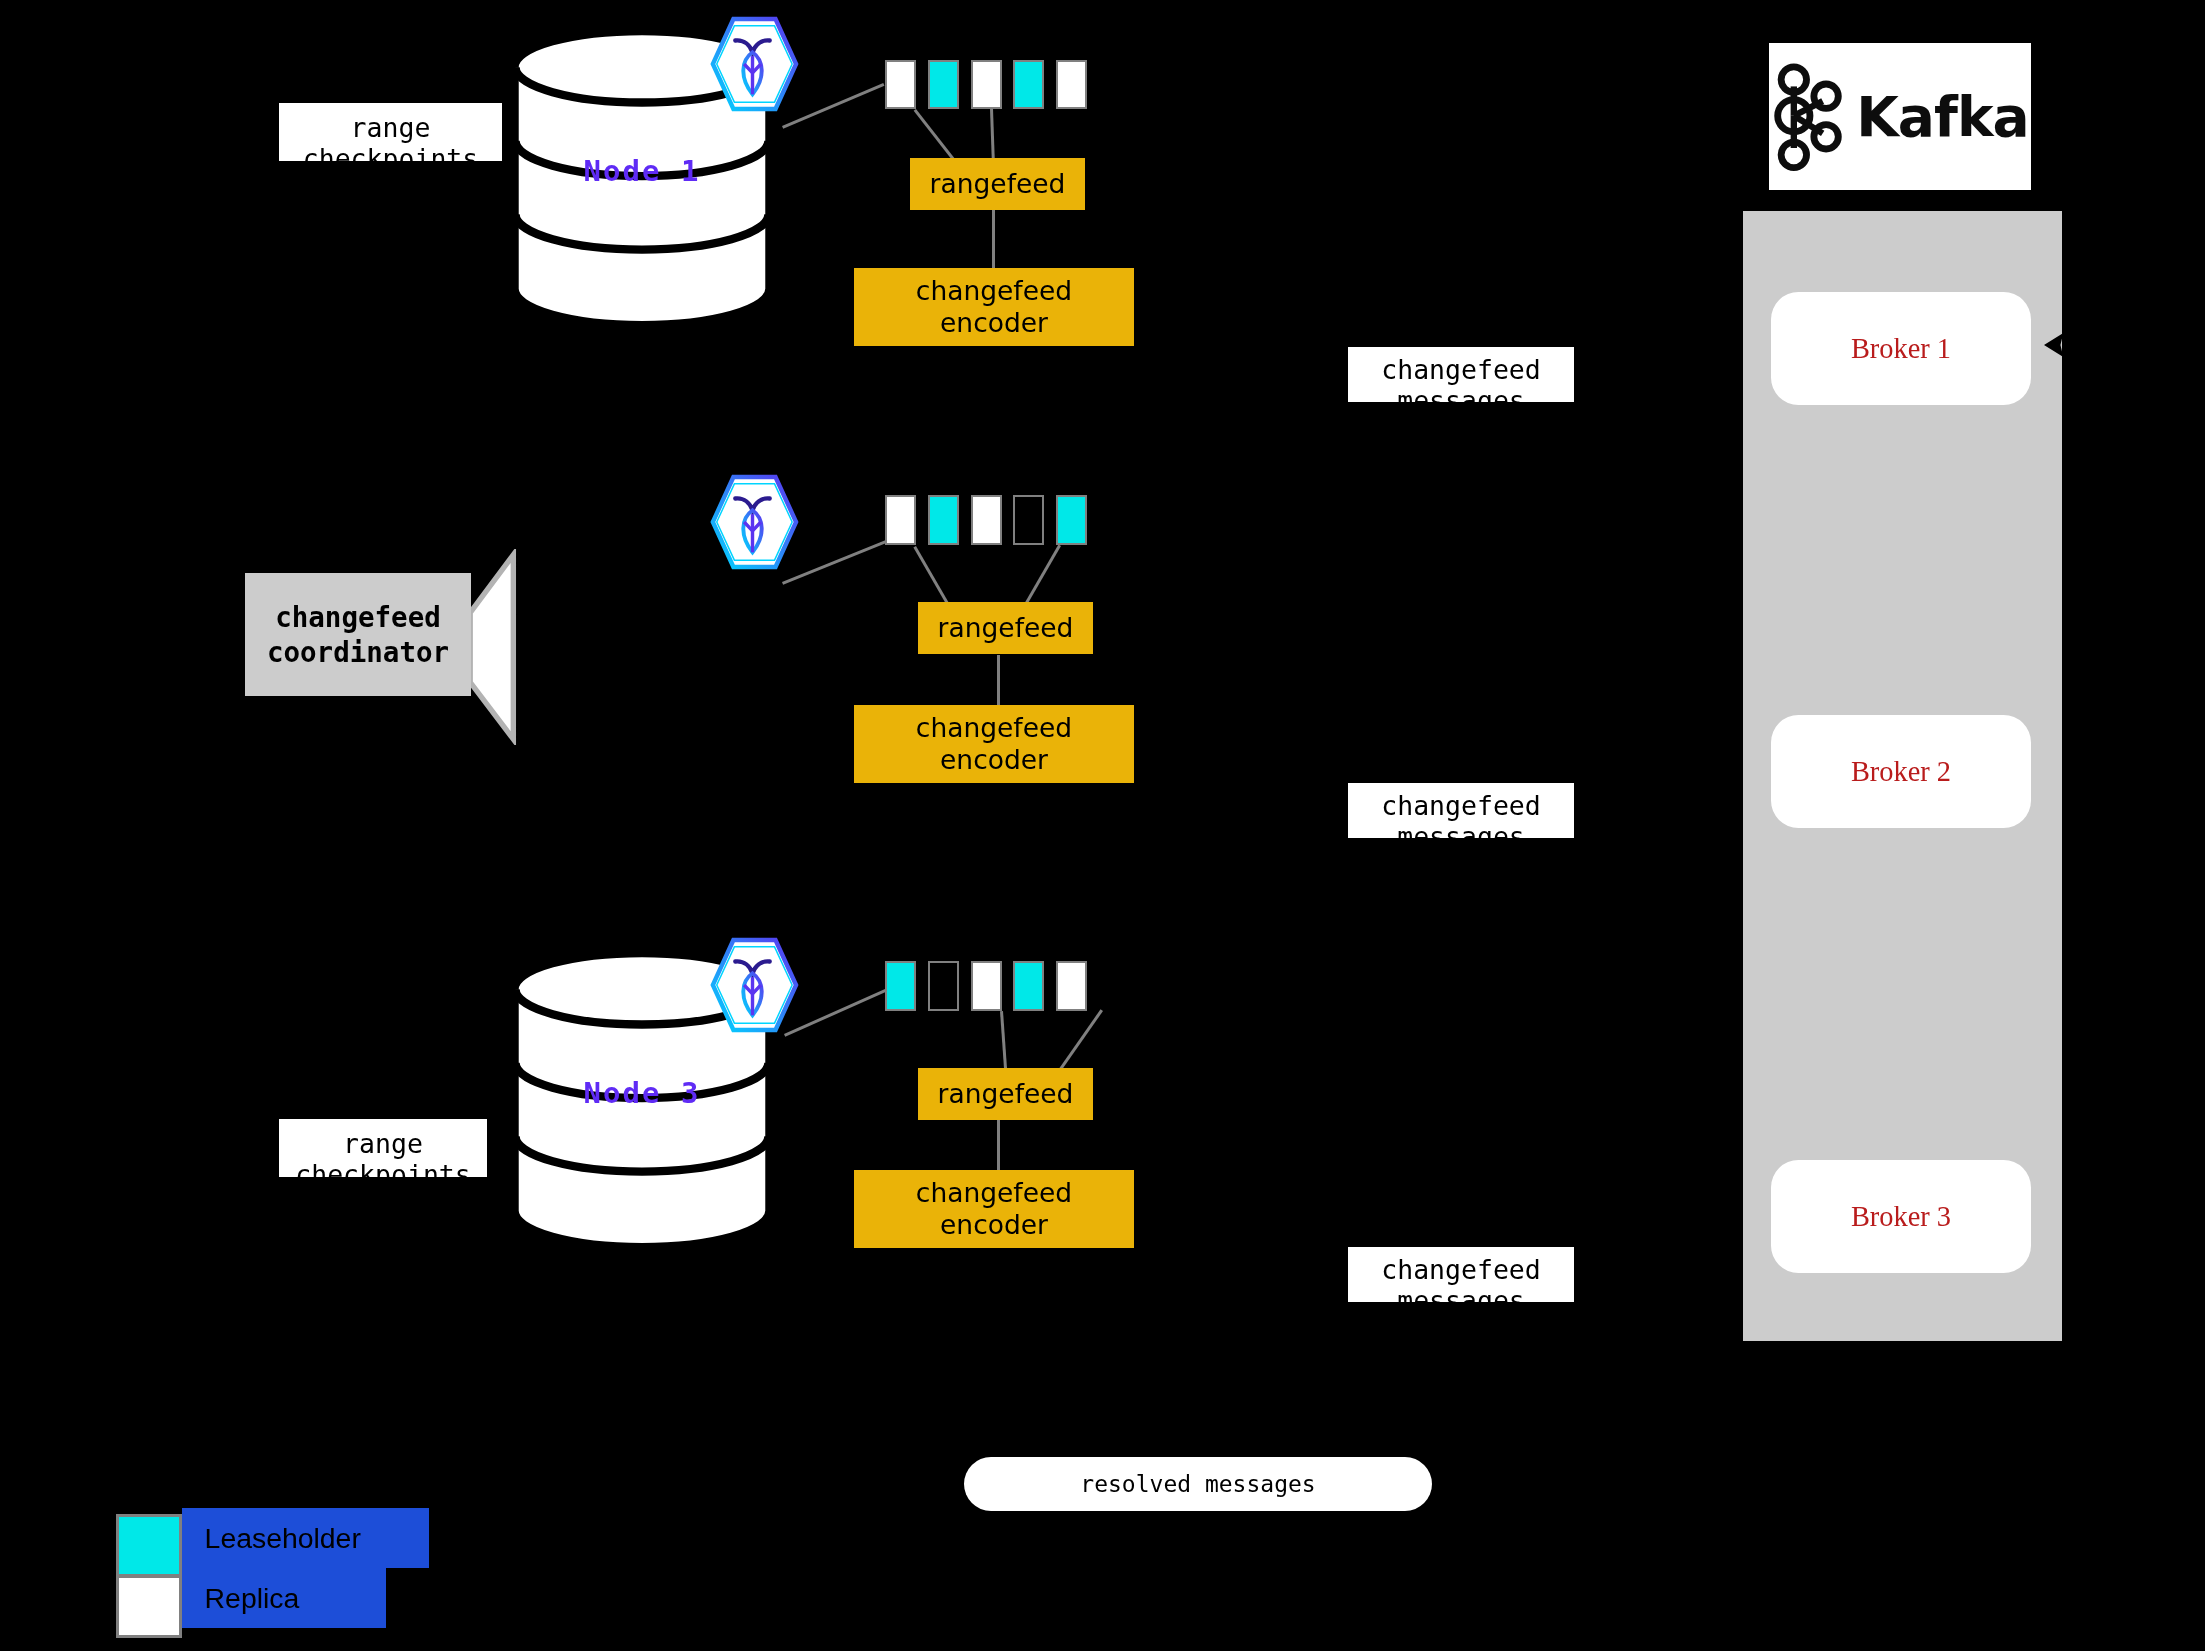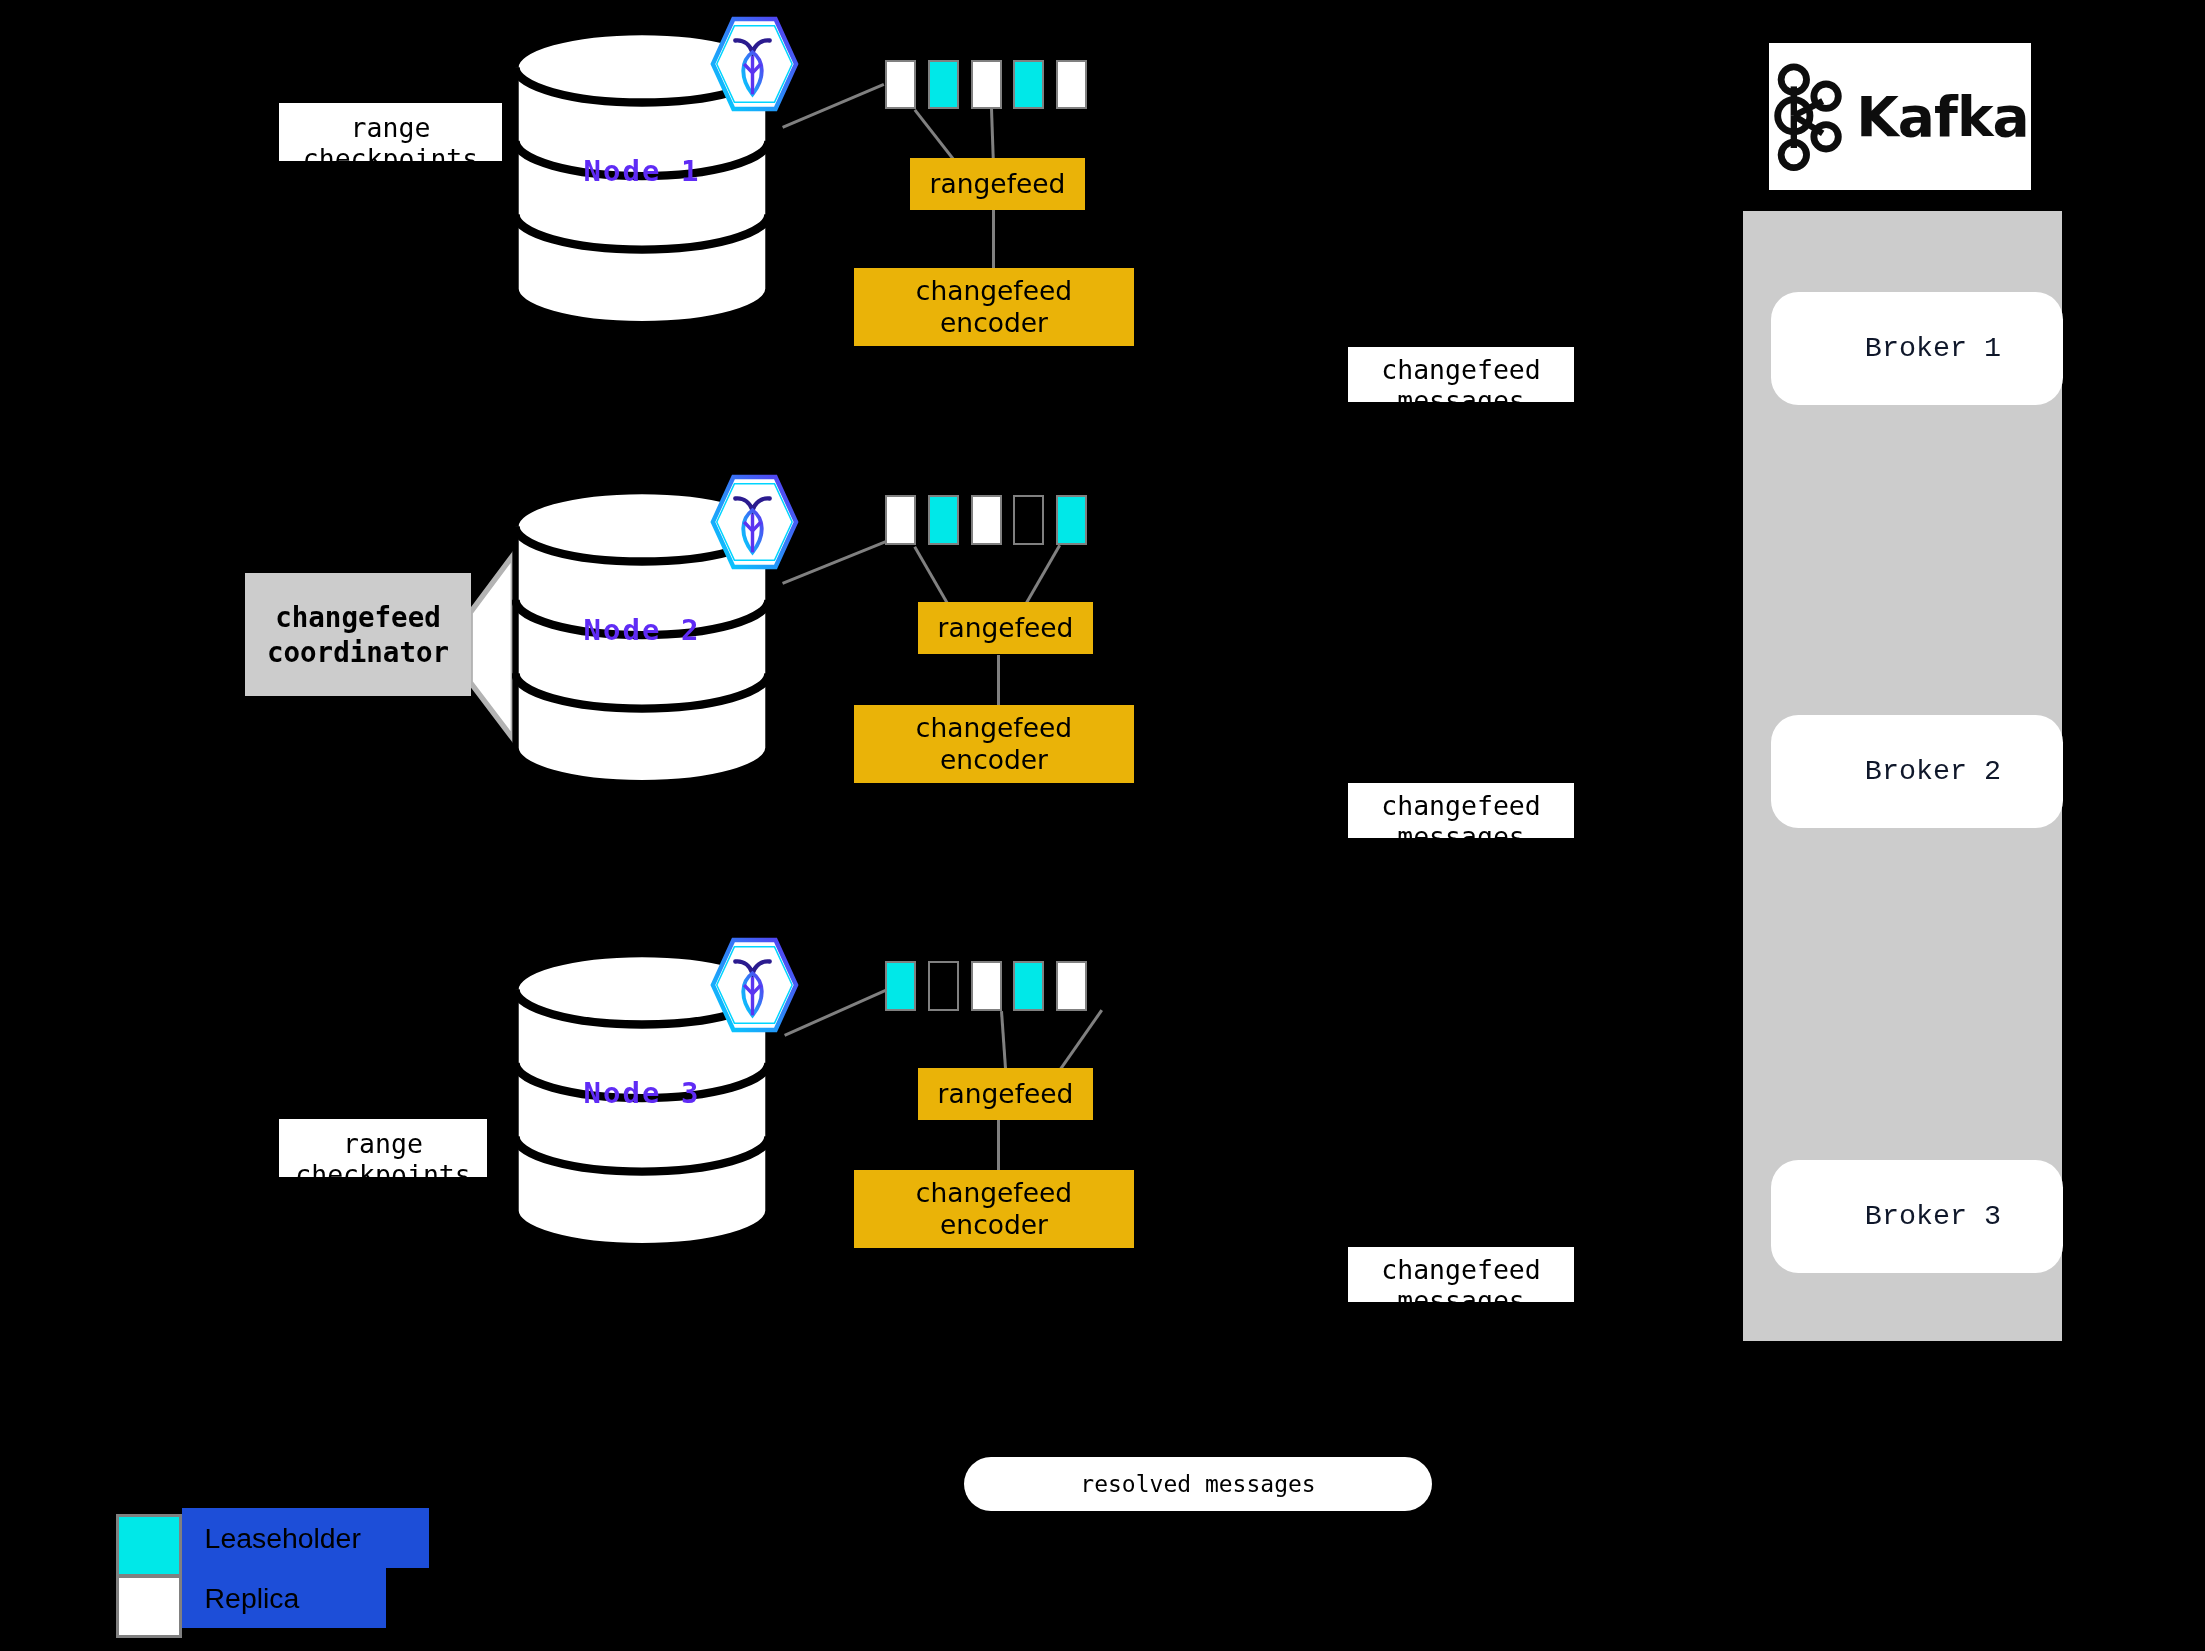--- a/index.html
+++ b/index.html
@@ -91,24 +91,23 @@
     position: absolute;
     background: #cccccc;
   }
   .broker {
     position: absolute;
     background: #ffffff;
     border-radius: 27.5px;
     display: flex;
     align-items: center;
     justify-content: center;
-    font-family: Liberation Mono, monospace;
-    color: #0f172a;
-    white-space: pre;
-    padding-left: 32px;
+    font-family: Liberation Serif, serif;
+    color: #b91c1c;
+    white-space: pre;
   }
 
   
   .pill {
     position: absolute;
     background: #ffffff;
     border-radius: 196px;
     display: flex;
     align-items: center;
     justify-content: center;
@@ -210,30 +209,20 @@
   <div class="abs" style="left:468px; top:549px; width:74px; height:196px;">
     <svg width="74" height="196" viewBox="0 0 150 400">
       <path d="M4,130 L92,12 L92,388 L4,272 Z" fill="#ffffff" stroke="#b3b3b3" stroke-width="11"></path>
     </svg>
   </div>
   <div class="coord-box" style="left:245px; top:573px; width:226px; height:123px; font-size:27.5px;">changefeed
 coordinator</div>
 
   <div class="wire" style="left:782px; top:582px; width:112px; height:3.4px; transform:rotate(-22deg);"></div>
 
-  <div class="cyl" style="left:512px; top:488px; width:260px; height:299px;">
-    <svg width="260" height="299" viewBox="0 0 530 610">
-      <ellipse cx="265" cy="78" rx="258" ry="72" fill="#ffffff" stroke="#000000" stroke-width="13"></ellipse>
-      <path d="M7,78 L7,530 A258,72 0 0 0 523,530 L523,78" fill="#ffffff" stroke="#000000" stroke-width="13"></path>
-      <path d="M7,78 A258,72 0 0 0 523,78" fill="none" stroke="#000000" stroke-width="17"></path>
-      <path d="M7,228 A258,72 0 0 0 523,228" fill="none" stroke="#000000" stroke-width="17"></path>
-      <path d="M7,378 A258,72 0 0 0 523,378" fill="none" stroke="#000000" stroke-width="17"></path>
-    </svg>
-    <div class="cyl-label" style="top:125px; font-size:29px;">Node 2</div>
-  </div>
 
   <div class="abs" style="left:706px; top:473px; width:93px; height:98px;">
     <svg width="93" height="98" viewBox="0 0 190 200">
       <defs>
         <linearGradient id="hexg2" x1="0" y1="1" x2="1" y2="0">
           <stop offset="0%" stop-color="#00d5ff"></stop>
           <stop offset="100%" stop-color="#5b34f0"></stop>
         </linearGradient>
       </defs>
       <polygon points="56,8 142,8 184,100 142,192 56,192 14,100" fill="#ffffff" stroke="url(#hexg2)" stroke-width="9"></polygon>

